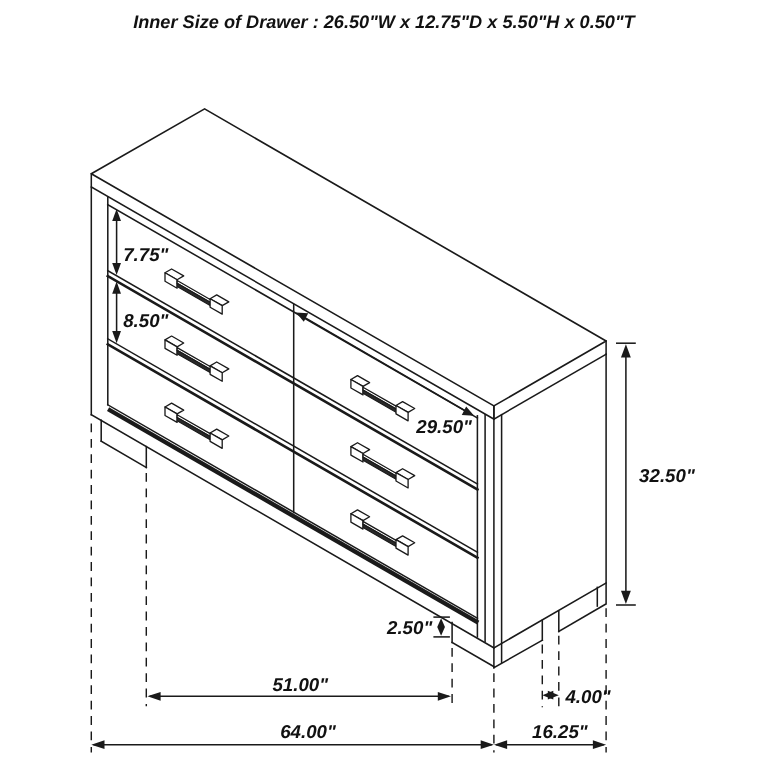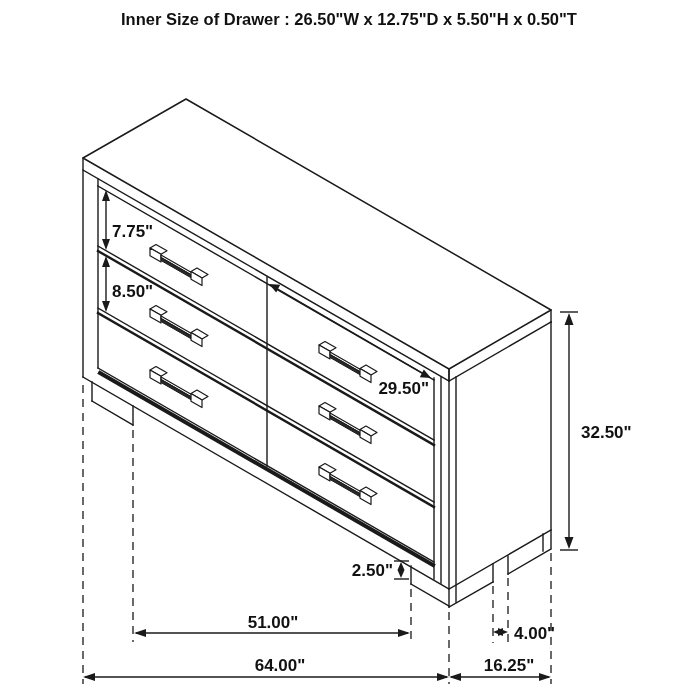--- a/index.html
+++ b/index.html
@@ -1,17 +1,17 @@
 <!DOCTYPE html>
 <html><head>
 <meta charset="utf-8">
 <style>
   html,body{margin:0;padding:0;background:#ffffff;}
   .stage{position:relative;width:700px;height:700px;background:#ffffff;overflow:hidden;
-         font-family:"Liberation Sans", sans-serif;}
+         font-family:"Liberation Sans", sans-serif;font-style:italic;}
   svg{display:block;}
   .ln{stroke:#1a1a1a;stroke-width:1.4;fill:none;stroke-linecap:square;}
   .thick{stroke:#1a1a1a;stroke-width:2.4;fill:none;stroke-linecap:square;}
   .shadow{stroke:#1a1a1a;stroke-width:4;fill:none;stroke-linecap:square;}
   .face{fill:#ffffff;stroke:#1a1a1a;stroke-width:1.5;stroke-linejoin:round;}
   .dash{stroke:#1a1a1a;stroke-width:1.3;fill:none;stroke-dasharray:8 6;}
   .dim{stroke:#1a1a1a;stroke-width:1.4;fill:none;}
   .arr{fill:#1a1a1a;stroke:none;}
   .dimtext{font-family:"Liberation Sans", sans-serif;font-size:17px;font-weight:bold;fill:#111111;}
   .titletext{font-family:"Liberation Sans", sans-serif;font-size:16.5px;font-weight:bold;fill:#111111;}

